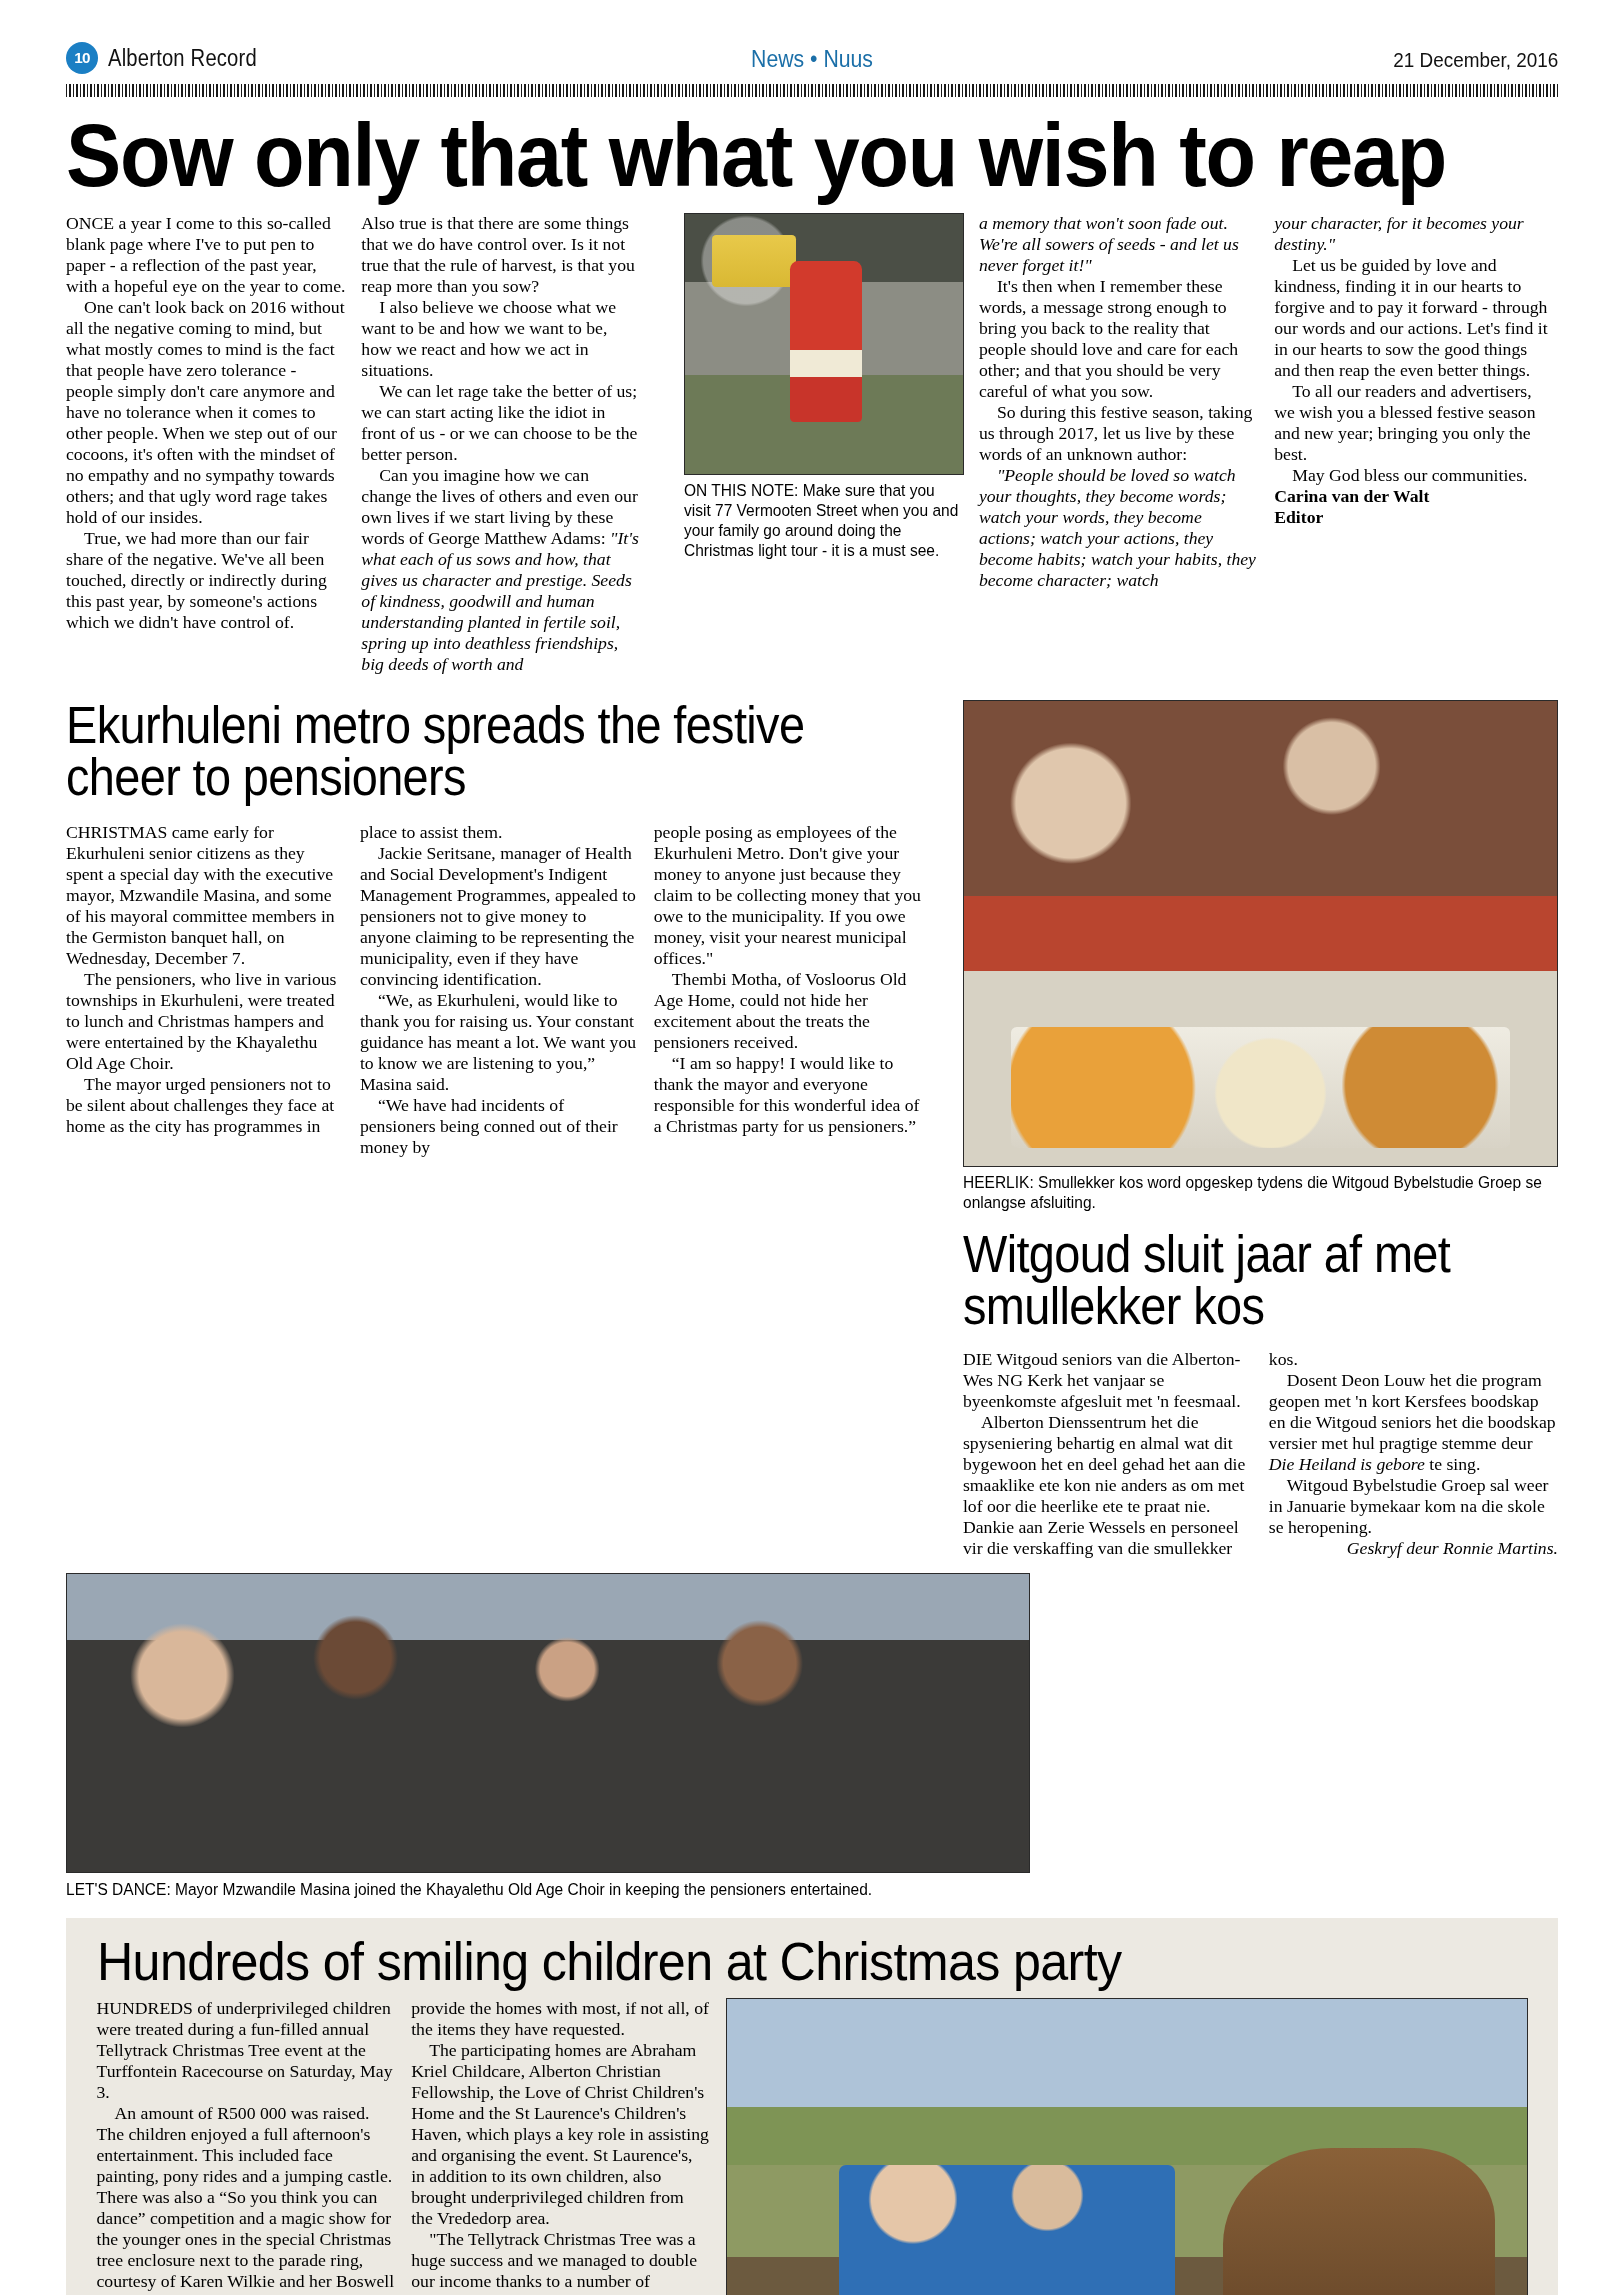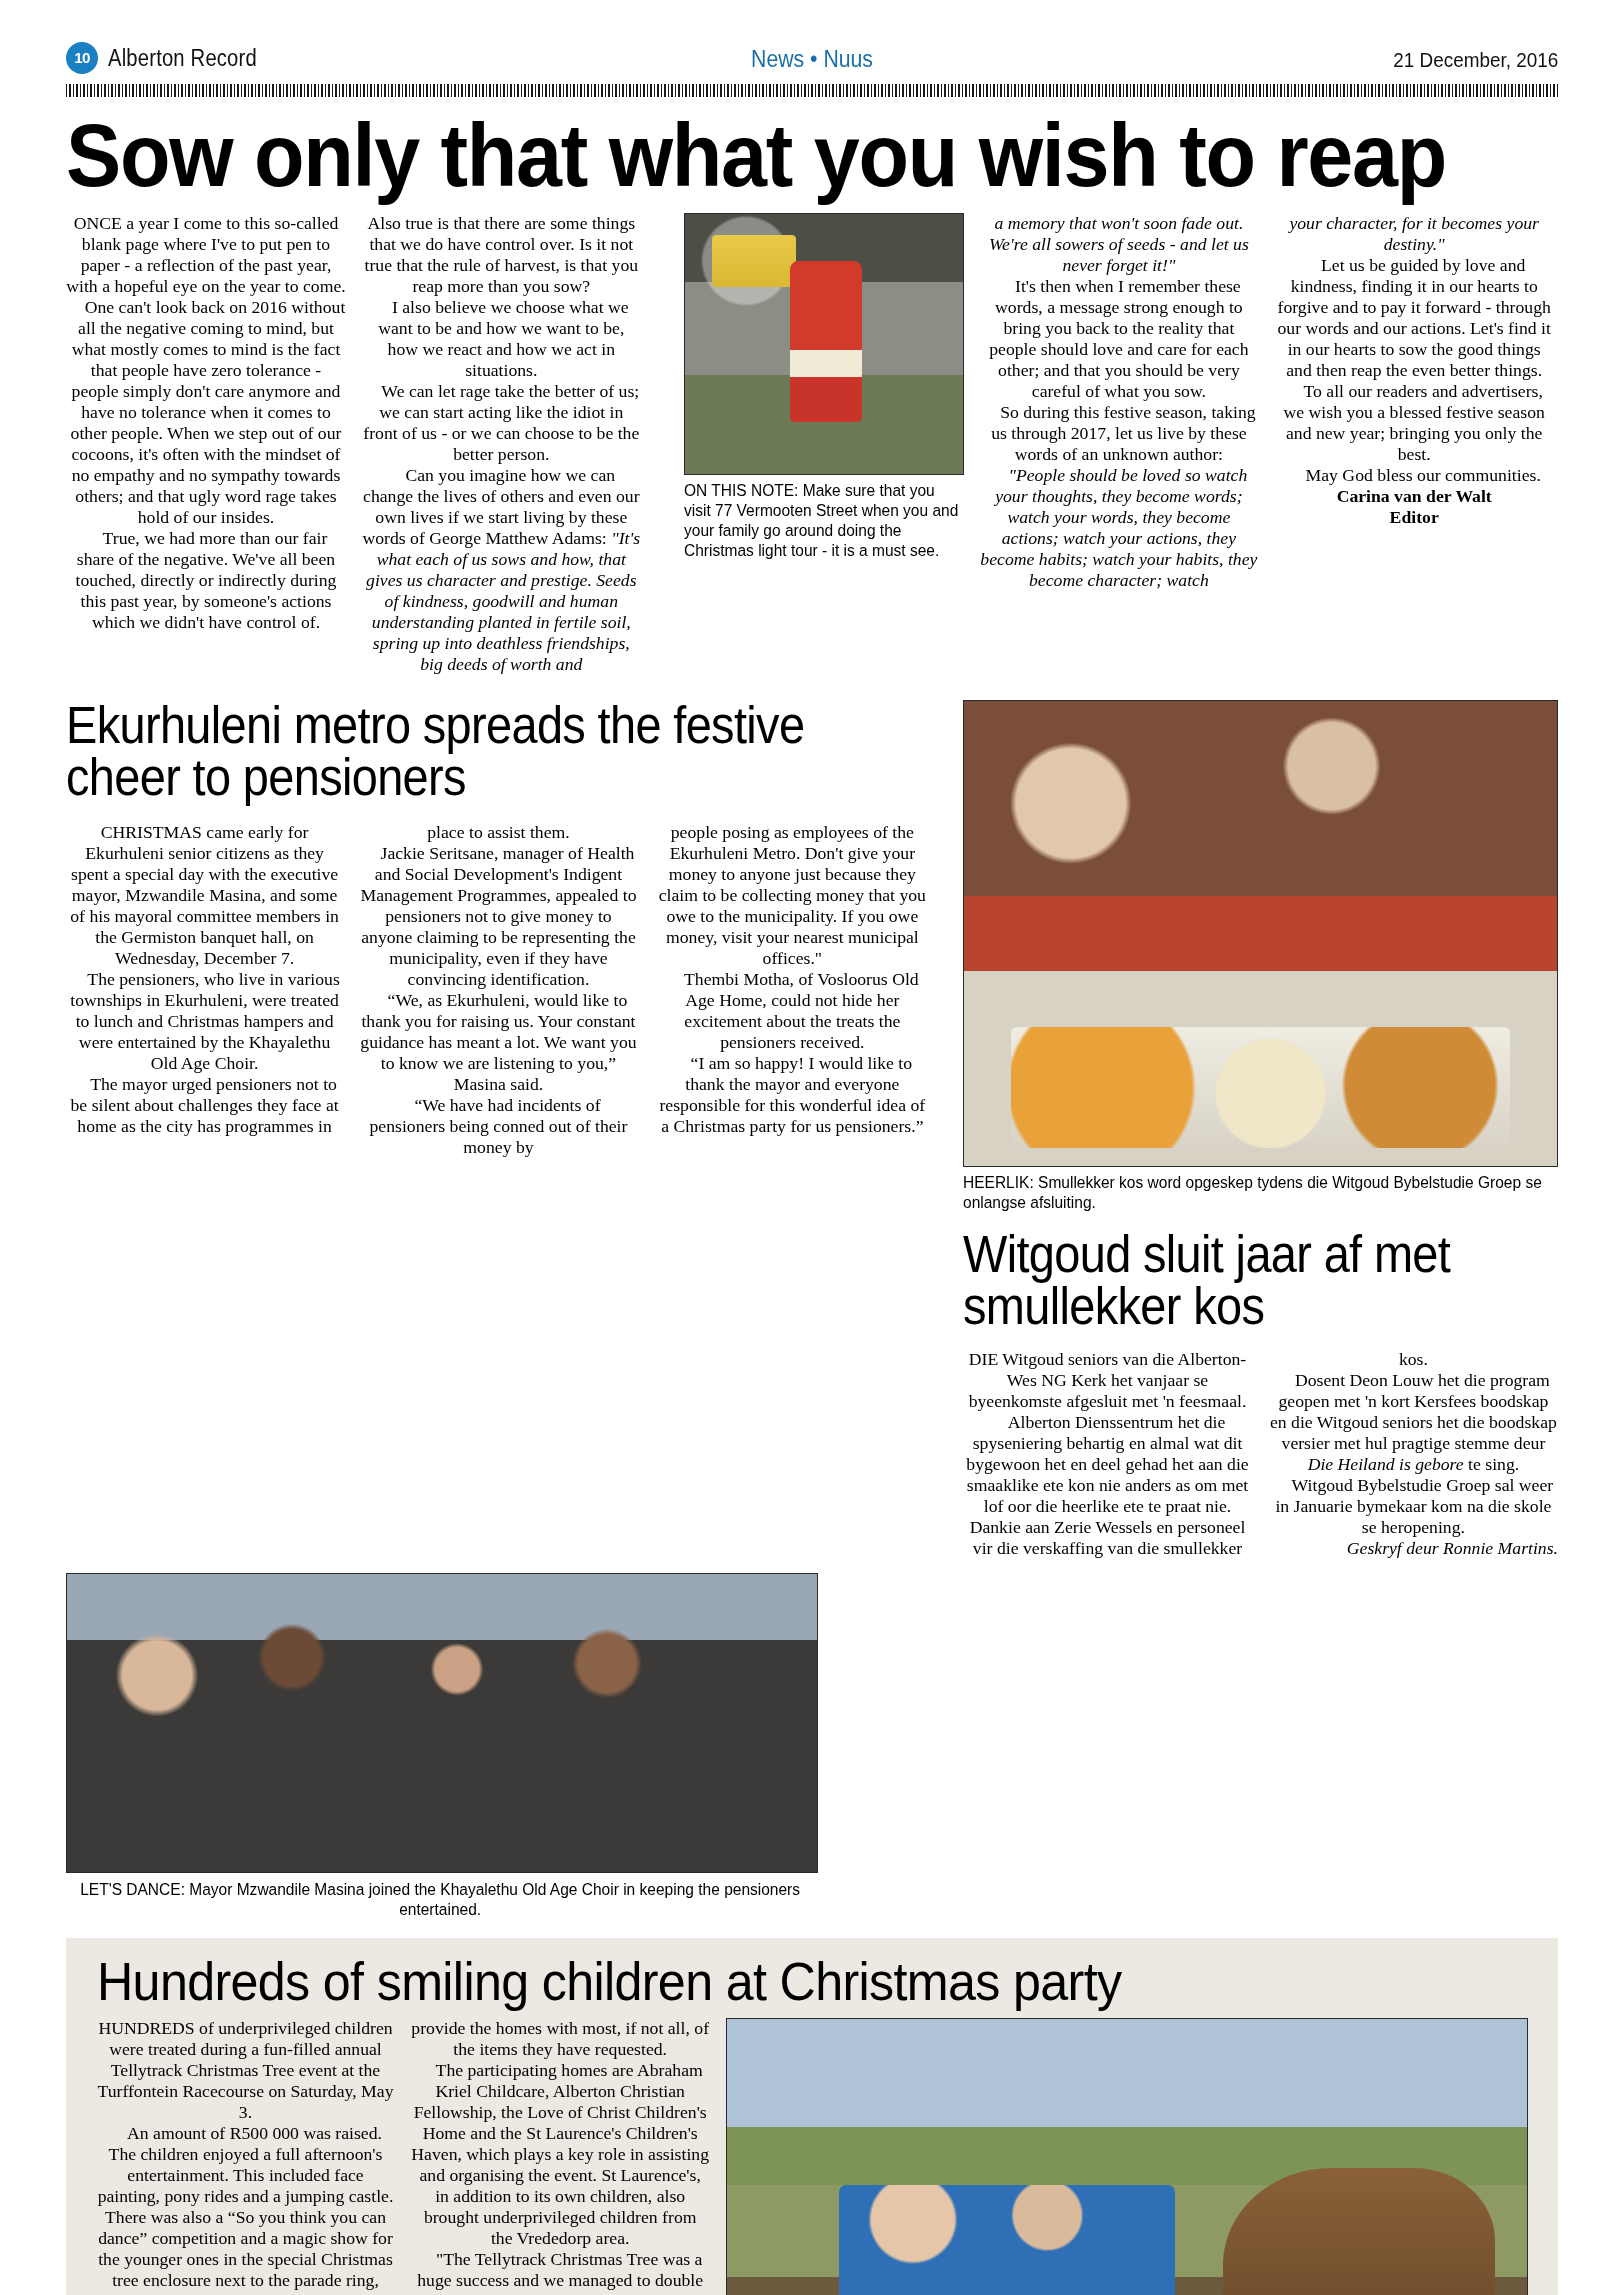--- a/index.html
+++ b/index.html
@@ -59,21 +59,21 @@
 
   
   .cols { display:flex; gap:16.7px; }
   .col { flex:1 1 0; }
   .body-text {
     font-family:"Liberation Serif", serif;
     font-size:17.7px;
     line-height:21px;
     text-align:left;
   }
-  .body-text p { margin:0; text-indent:18px;text-align:center; }
+  .body-text p { margin:0; text-indent:18px; }
   .body-text p.first { text-indent:0; }
   .body-text p em, .body-text .ital { font-style:italic; }
   .sig { font-weight:bold; text-indent:0 !important; }
 
   .photo {
     position:relative; overflow:hidden;
     border:0.7px solid #2a2a2a;
     background:#cfcfcf;
   }
   .caption {
@@ -278,21 +278,21 @@
           <p class="first">kos.</p>
           <p><span>Dosent Deon Louw het die program geopen met 'n kort Kersfees boodskap en die Witgoud seniors het die boodskap versier met hul pragtige stemme deur </span><span class="ital">Die Heiland is gebore</span><span> te sing.</span></p>
           <p>Witgoud Bybelstudie Groep sal weer in Januarie bymekaar kom na die skole se heropening.</p>
           <p class="ital" style="text-align:right;">Geskryf deur Ronnie Martins.</p>
         </div>
       </div>
     </div>
   </div>
 
   <div class="dance-row">
-    <div style="width:752px;text-align:center;">
+    <div style="width:964px;">
       <div class="photo ph-dance" style="height:298px;"></div>
       <div class="caption">LET'S DANCE: Mayor Mzwandile Masina joined the Khayalethu Old Age Choir in keeping the pensioners entertained.</div>
     </div>
   </div>
 
   <div class="feature">
     <div class="feature-head">Hundreds of smiling children at Christmas party</div>
 
     <div class="feature-cols">
       <div class="col body-text" style="width:298px; flex:0 0 298px;">

